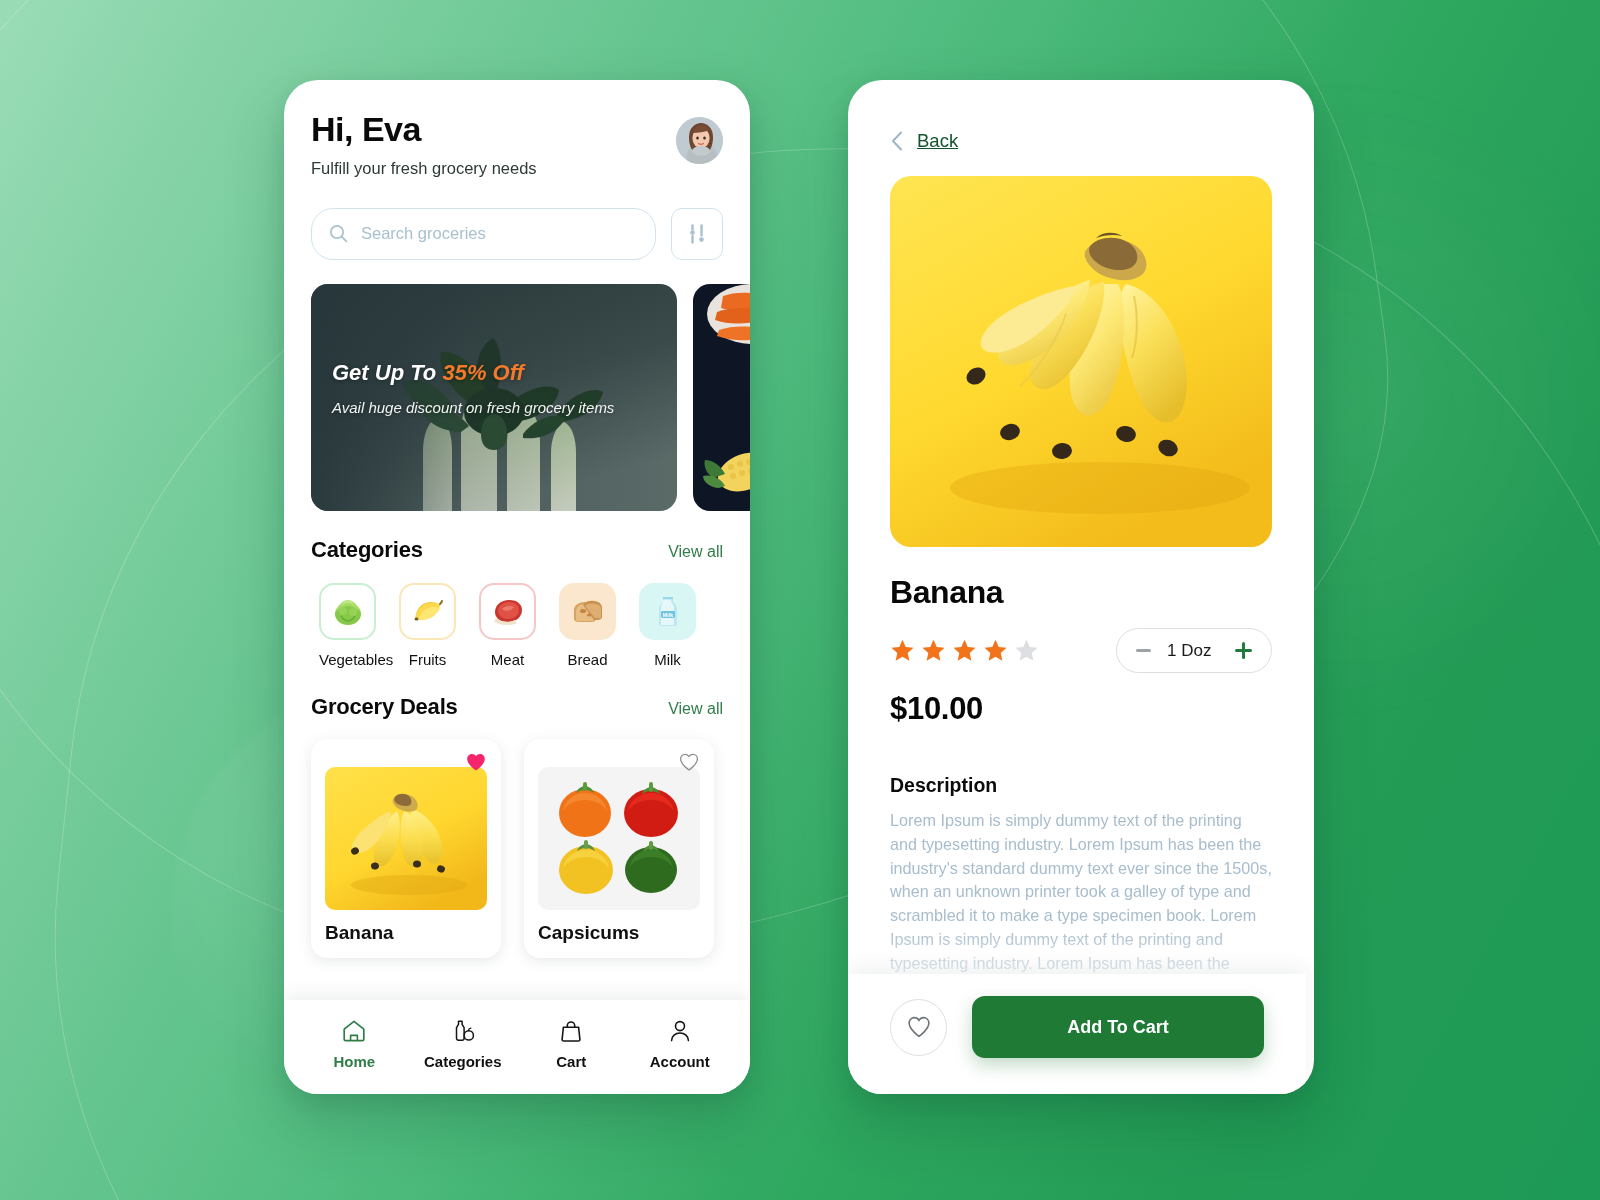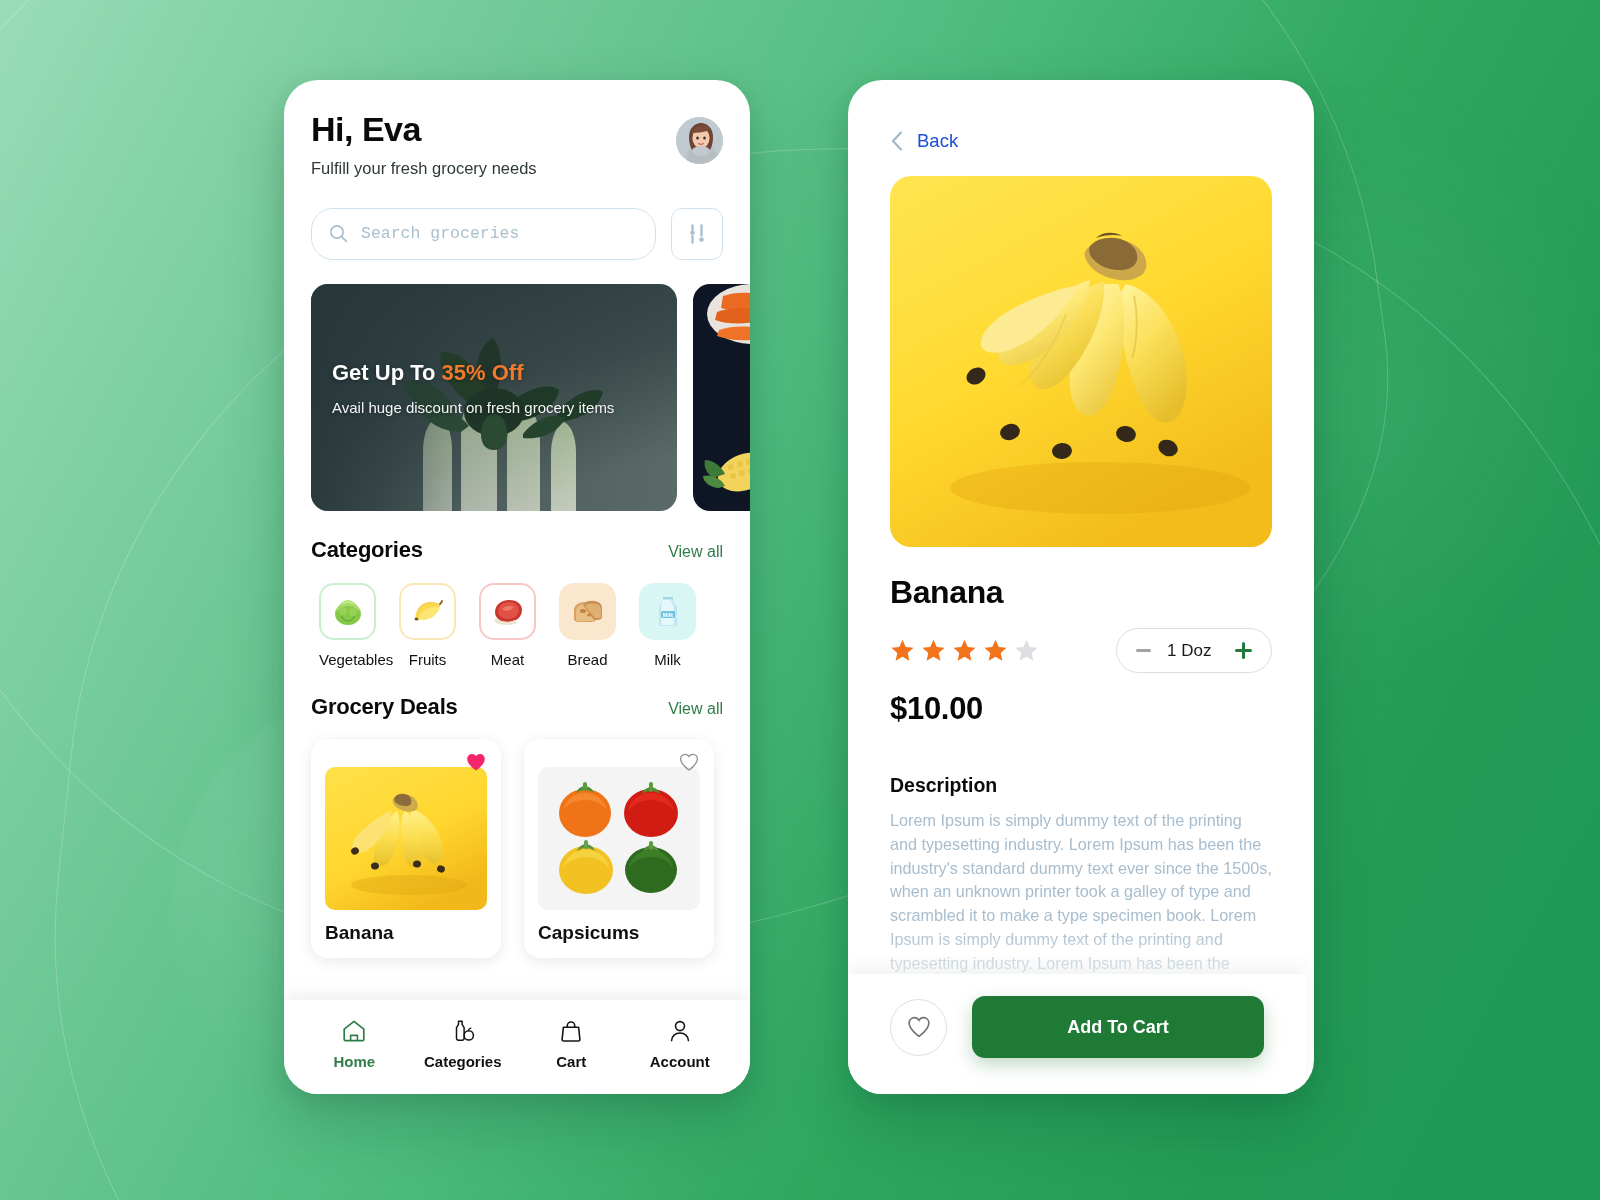--- a/index.html
+++ b/index.html
@@ -102,21 +102,20 @@
   .search-row {
     display: flex; gap: 15px; margin-top: 30px; align-items: center;
   }
   .search-box {
     flex: 1; height: 52px;
     border: 1.4px solid #D2E2EC;
     border-radius: 22px;
     display: flex; align-items: center; gap: 13px;
     padding: 0 17px;
     background: #fff;
-    font-family: Liberation Mono, monospace;
   }
   .search-box .ph {
     font-size: 16.5px; color: #A9C0CE;
   }
   .filter-btn {
     width: 52px; height: 52px;
     border: 1.4px solid #D2E2EC;
     border-radius: 11px;
     display: flex; align-items: center; justify-content: center;
     background: #fff;
@@ -127,21 +126,21 @@
     display: flex; gap: 16px; margin-top: 24px;
   }
   .banner {
     position: relative; flex: 0 0 auto;
     border-radius: 17px; overflow: hidden;
     height: 227px;
   }
   .banner-main { width: 366px; }
   .banner-next { width: 92px; }
   .banner-txt {
-    position: absolute; left: 21px; top: 76px; z-index: 3;
+    position: absolute; left: 21px; top: 76px; z-index: 3; font-style: italic;
   }
   .banner-h {
     font-size: 22px; font-weight: 700; color: #FFFFFF;
     text-shadow: 0 1px 4px rgba(0,0,0,0.35);
   }
   .banner-h .pct { color: #F4792B; }
   .banner-p {
     font-size: 15px; color: #F2F5F3; margin-top: 13px;
     text-shadow: 0 1px 4px rgba(0,0,0,0.4);
   }
@@ -193,21 +192,21 @@
   .tab { display: flex; flex-direction: column; align-items: center; gap: 9px; width: 92px; }
   .tab-label { font-size: 15px; font-weight: 700; color: #111; }
   .tab.active .tab-label { color: #2E7D46; }
 
   
   .detail-scroll {
     position: absolute; inset: 0 0 120px 0;
     padding: 0 42px; overflow: hidden;
   }
   .back-row { display: flex; align-items: center; gap: 12px; padding-top: 50px; }
-  .back-label { font-size: 18.5px; color: #1d4ed8; }
+  .back-label { font-size: 18.5px; color: #14532d; text-decoration: underline; }
   .hero {
     margin-top: 24px;
     width: 100%; height: 371px; border-radius: 21px; overflow: hidden;
   }
   .hero svg { display: block; width: 100%; height: 100%; }
   .p-title { font-size: 32px; font-weight: 700; color: #080808; margin-top: 27px; letter-spacing: -0.4px; }
   .rate-row {
     display: flex; align-items: center; justify-content: space-between;
     margin-top: 17px;
   }

